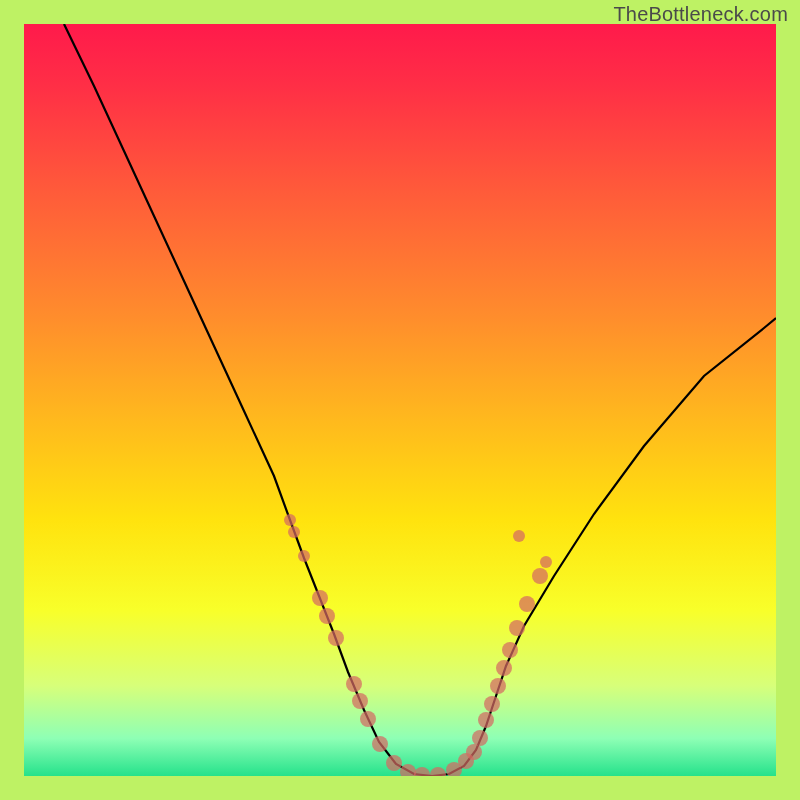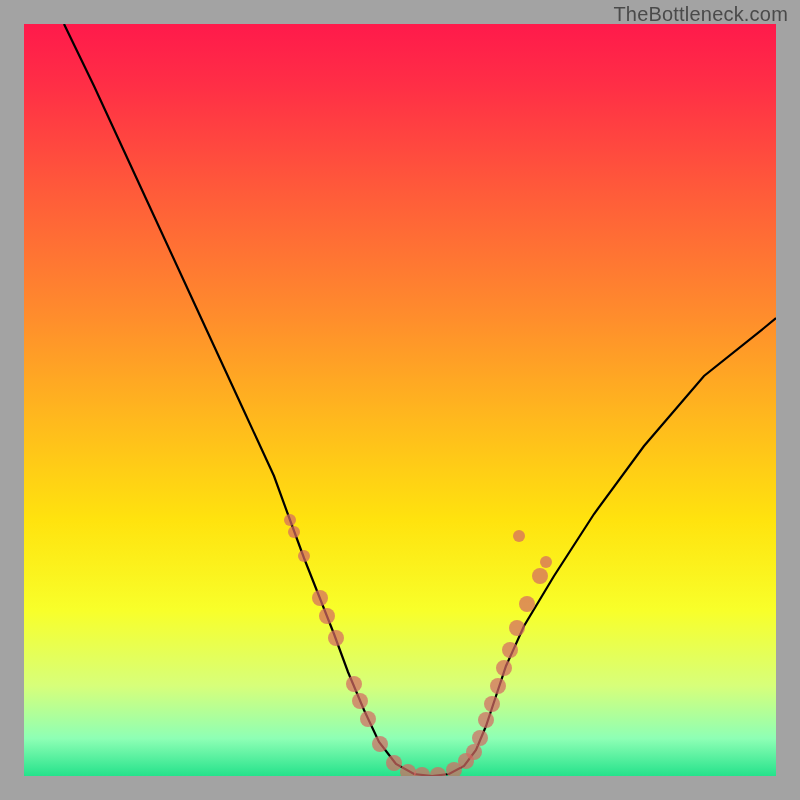--- a/index.html
+++ b/index.html
@@ -1,21 +1,21 @@
 <!DOCTYPE html>
 <html><head>
 <meta charset="utf-8">
 <style>
   * { margin: 0; padding: 0; box-sizing: border-box; }
   html, body { width: 800px; height: 800px; overflow: hidden; background: #000; }
   .frame {
     position: relative;
     width: 800px;
     height: 800px;
-    background: #a3a3a3;
+    background: #bef264;
   }
   .plot-area {
     position: absolute;
     left: 24px;
     top: 24px;
     width: 752px;
     height: 752px;
     overflow: hidden;
   }
   .gradient-bg {

